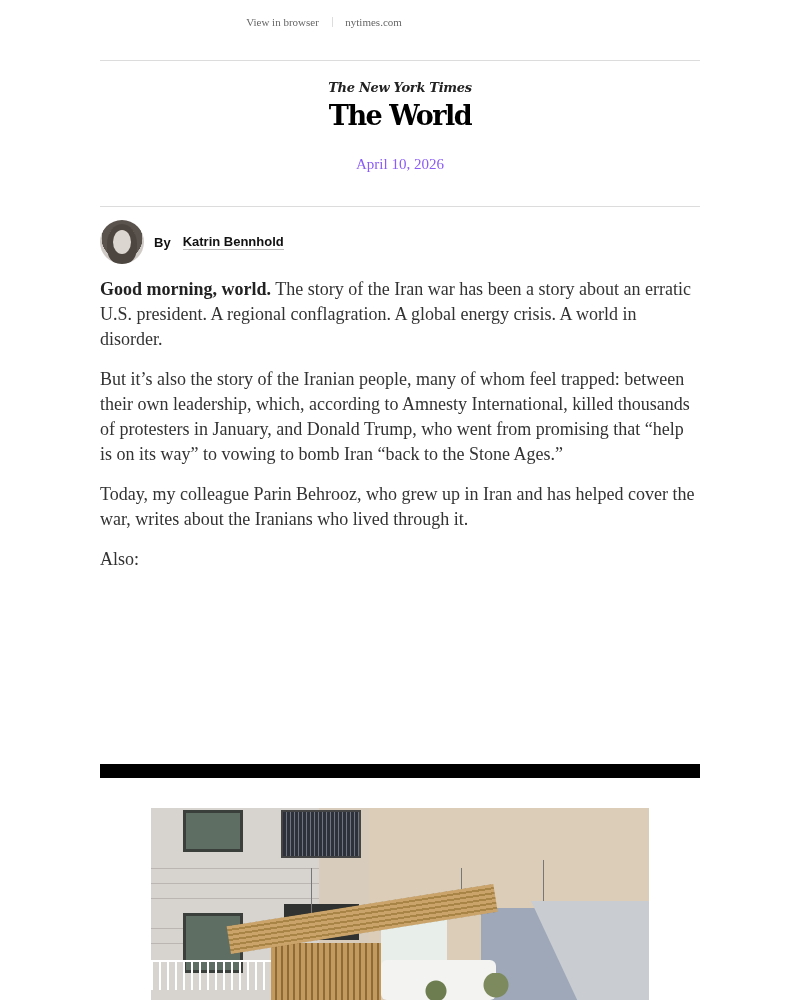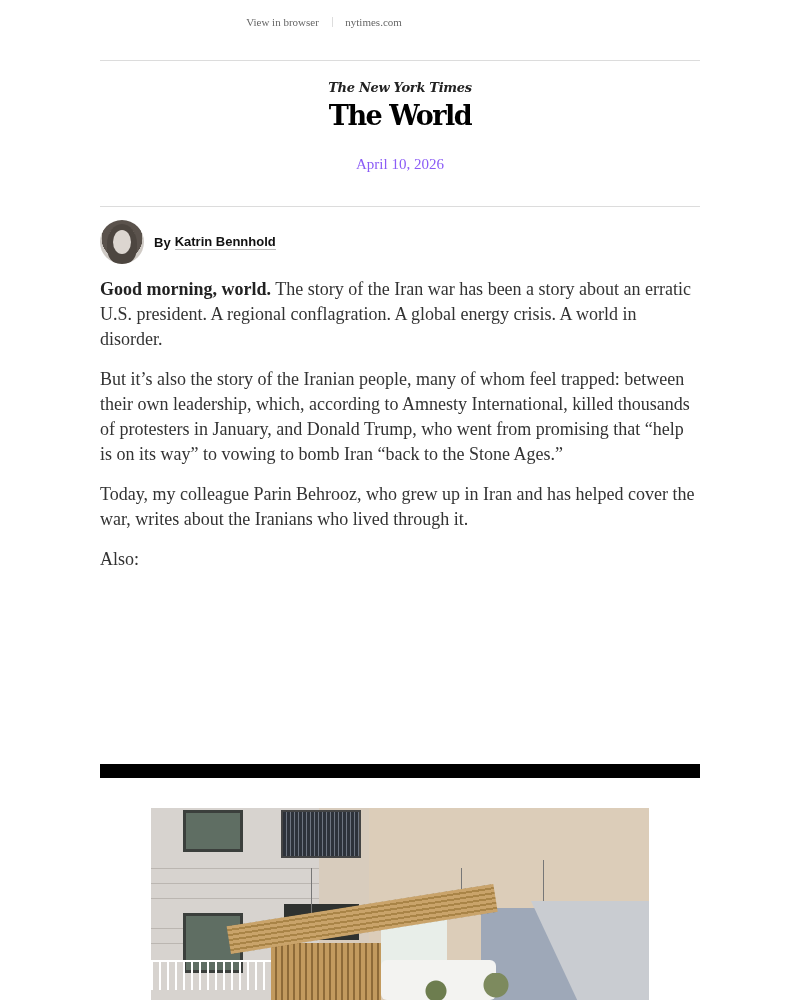--- a/index.html
+++ b/index.html
@@ -25,21 +25,21 @@
     position: absolute; top: 220px; left: 100px; height: 44px; display: flex; align-items: center;
     font-family: "Liberation Sans", sans-serif; font-size: 13px; font-weight: bold; color: #111;
   }
   .avatar {
     width: 44px; height: 44px; border-radius: 50%;
     background: radial-gradient(circle at 50% 42%, #e8e4df 0 22%, #8a8079 23% 40%, #5a524c 41% 60%, #cfcac5 61% 100%);
     margin-right: 10px; overflow: hidden; position: relative;
   }
   .avatar .face { position: absolute; left: 13px; top: 10px; width: 18px; height: 24px; border-radius: 50%; background: #dcd6d0; }
   .avatar .hair { position: absolute; left: 7px; top: 4px; width: 30px; height: 40px; border-radius: 50% 50% 40% 40%; background: #4d4640; }
-  .byline .author { border-bottom: 1px solid #bbbbbb; margin-left: 4px; color: #111; text-decoration: none; }
+  .byline .author { border-bottom: 1px solid #bbbbbb; margin-left: 12px; color: #111; text-decoration: none; }
   .content {
     position: absolute; top: 277px; left: 100px; width: 600px;
     font-family: "Liberation Serif", serif; font-size: 18px; line-height: 25px; color: #333333;
   }
   .content p { margin: 0 0 15px 0; }
   .content strong { color: #222; }
   .also-list { list-style: none; margin: 0; padding: 0 0 0 36px; }
   .also-list li { margin: 0 0 12.5px 0; position: relative; padding-left: 14px; }
   .also-list li::before { content: "·"; position: absolute; left: 0; top: 0; font-weight: bold; color: #333; }
   .blackbar { position: absolute; top: 764px; left: 100px; width: 600px; height: 14px; background: #000000; }

